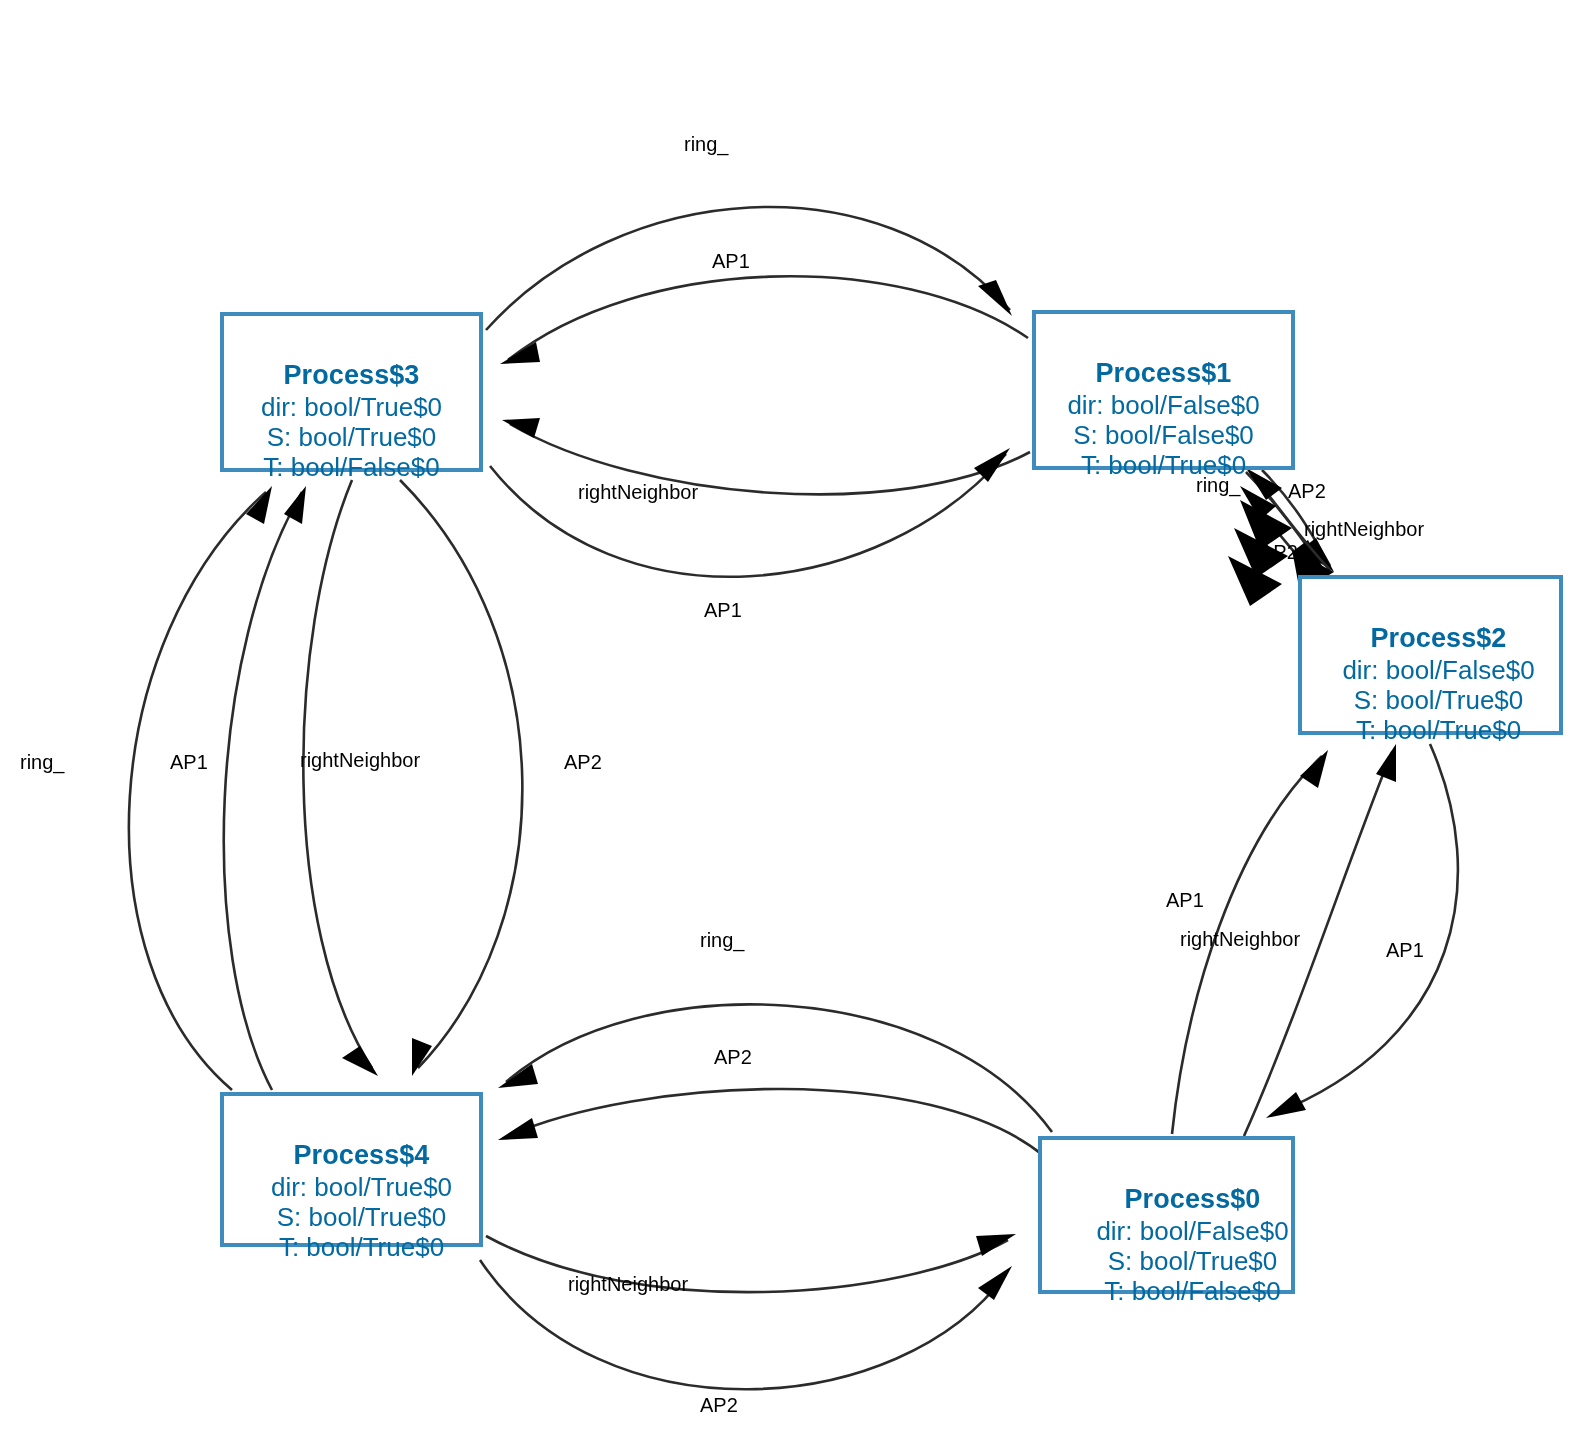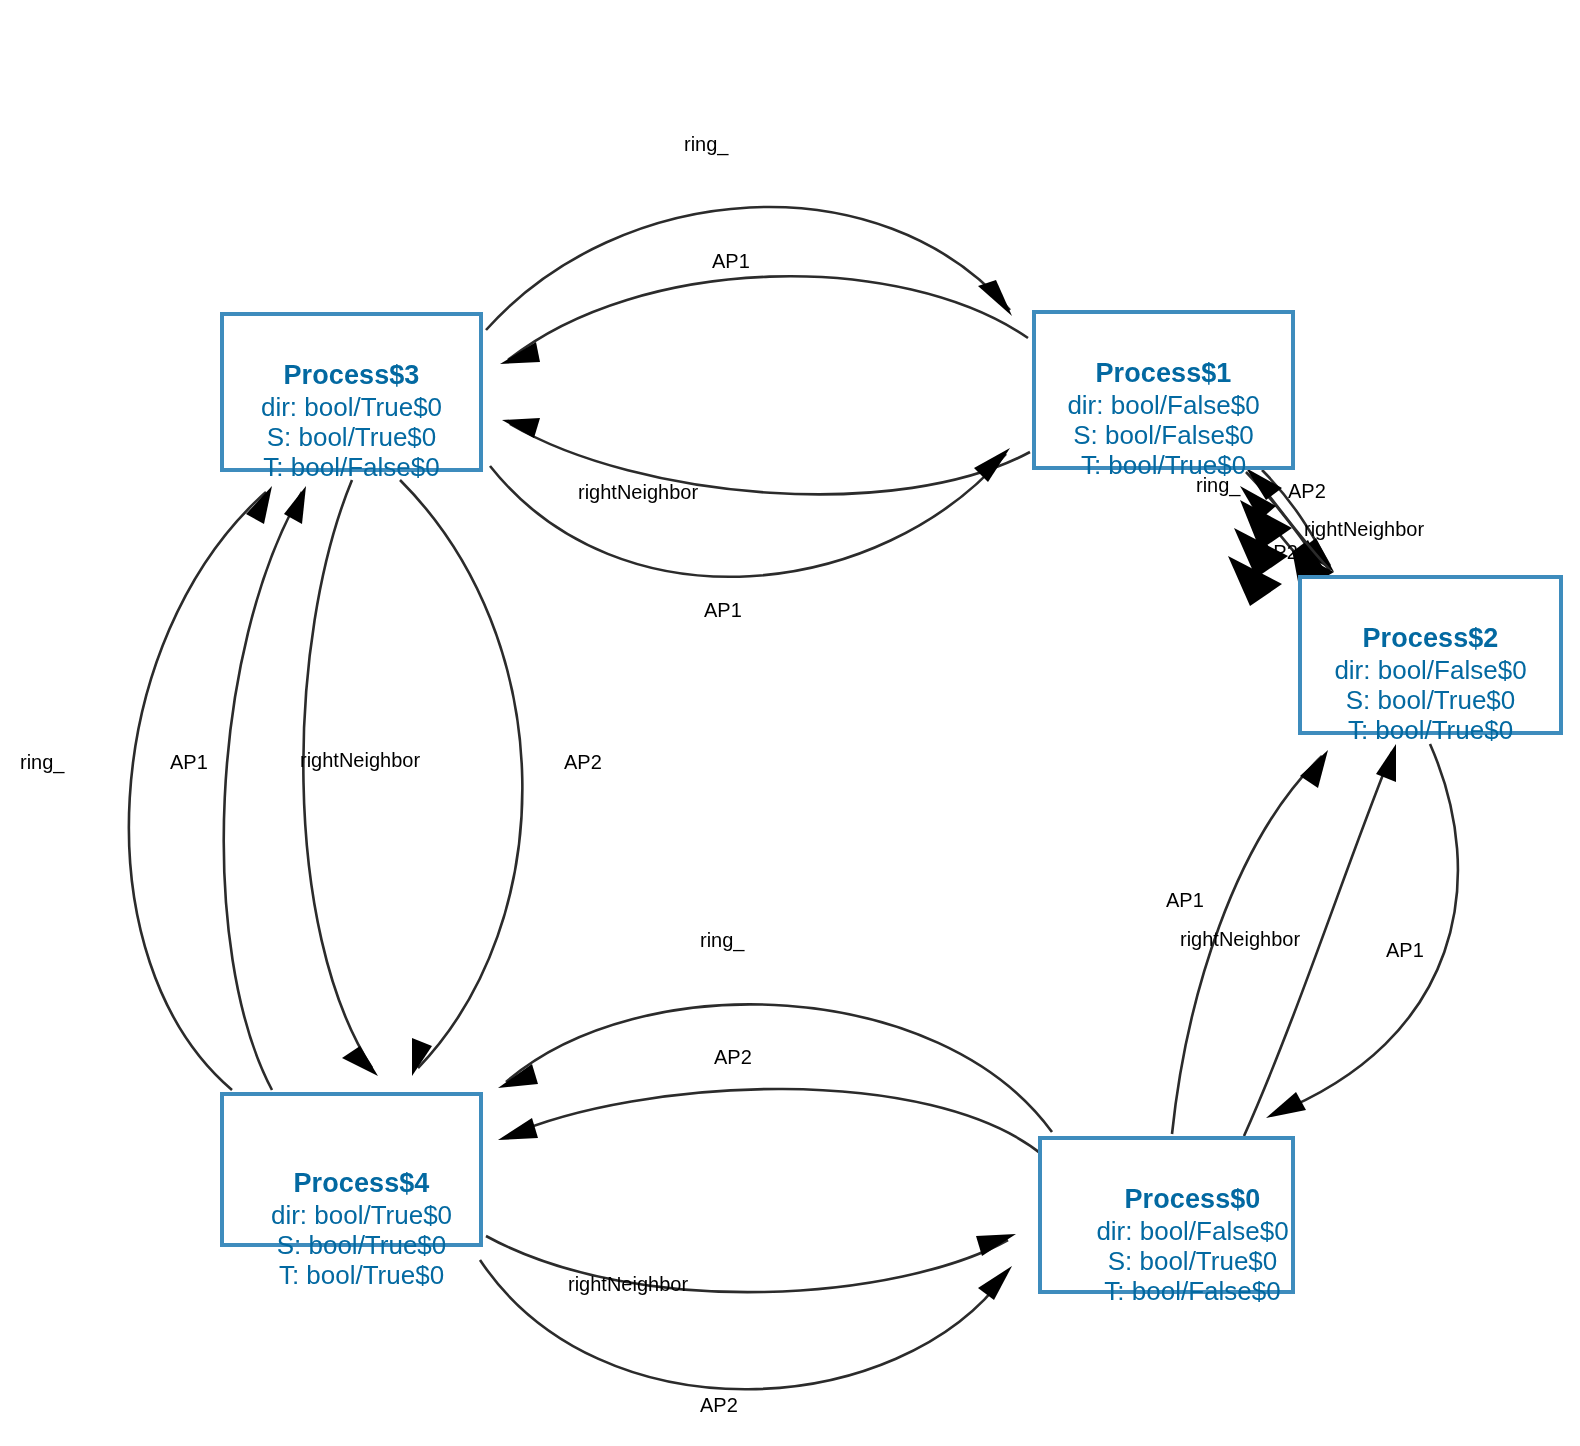--- a/index.html
+++ b/index.html
@@ -188,29 +188,29 @@
 
   <div class="node-box" style="left:1032px; top:310px; width:263px; height:160px;"></div>
   <div class="node-text" style="left:1032px; top:358px; width:263px;">
     <div class="node-title">Process$1</div>
     <div class="node-attr">dir: bool/False$0</div>
     <div class="node-attr">S: bool/False$0</div>
     <div class="node-attr">T: bool/True$0</div>
   </div>
 
   <div class="node-box" style="left:1298px; top:575px; width:265px; height:160px;"></div>
-  <div class="node-text" style="left:1298px; top:623px; width:265px;">
+  <div class="node-text" style="left:1298px; top:623px; width:265px;padding-left:8px;">
     <div class="node-title">Process$2</div>
     <div class="node-attr">dir: bool/False$0</div>
     <div class="node-attr">S: bool/True$0</div>
     <div class="node-attr">T: bool/True$0</div>
   </div>
 
   <div class="node-box" style="left:220px; top:1092px; width:263px; height:155px;"></div>
-  <div class="node-text" style="left:220px; top:1140px; width:283px;margin-top:28px;">
+  <div class="node-text" style="left:220px; top:1140px; width:283px;">
     <div class="node-title">Process$4</div>
     <div class="node-attr">dir: bool/True$0</div>
     <div class="node-attr">S: bool/True$0</div>
     <div class="node-attr">T: bool/True$0</div>
   </div>
 
   <div class="node-box" style="left:1038px; top:1136px; width:257px; height:158px;"></div>
   <div class="node-text" style="left:1038px; top:1184px; width:309px;">
     <div class="node-title">Process$0</div>
     <div class="node-attr">dir: bool/False$0</div>

